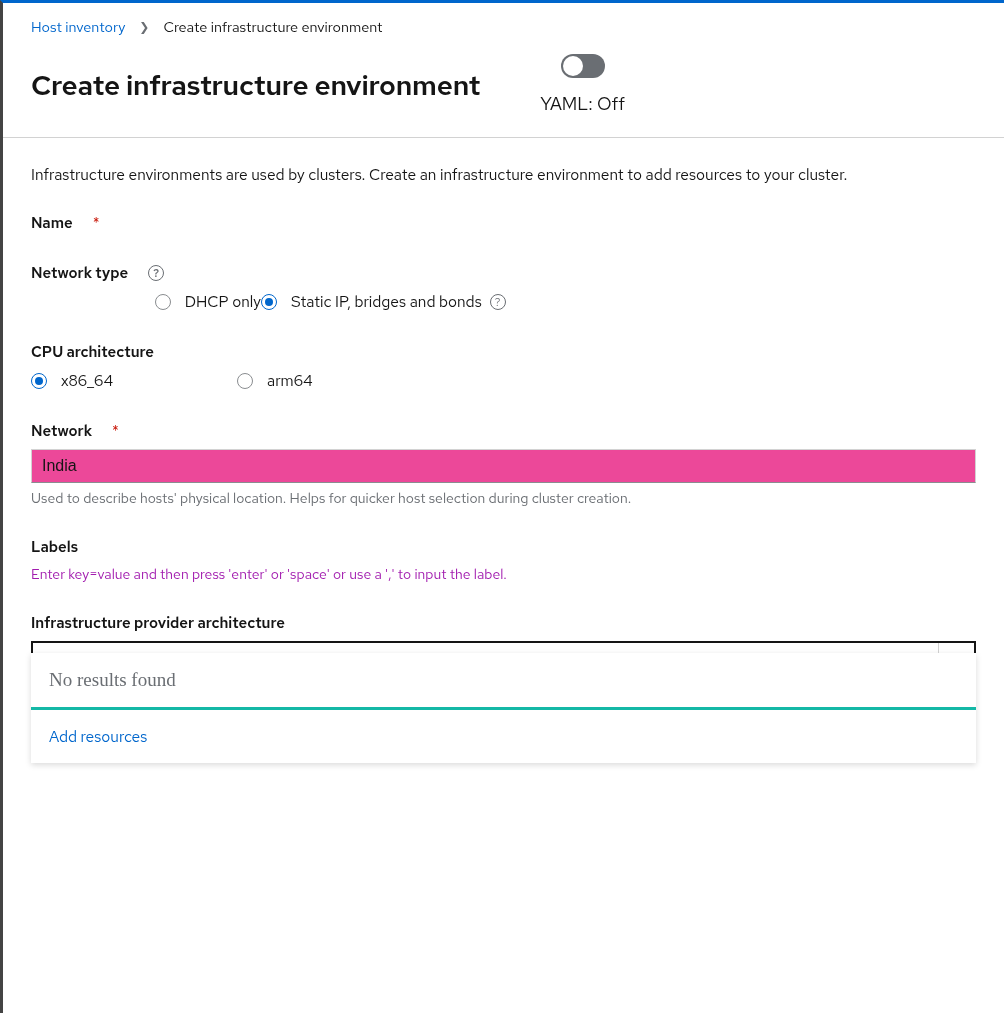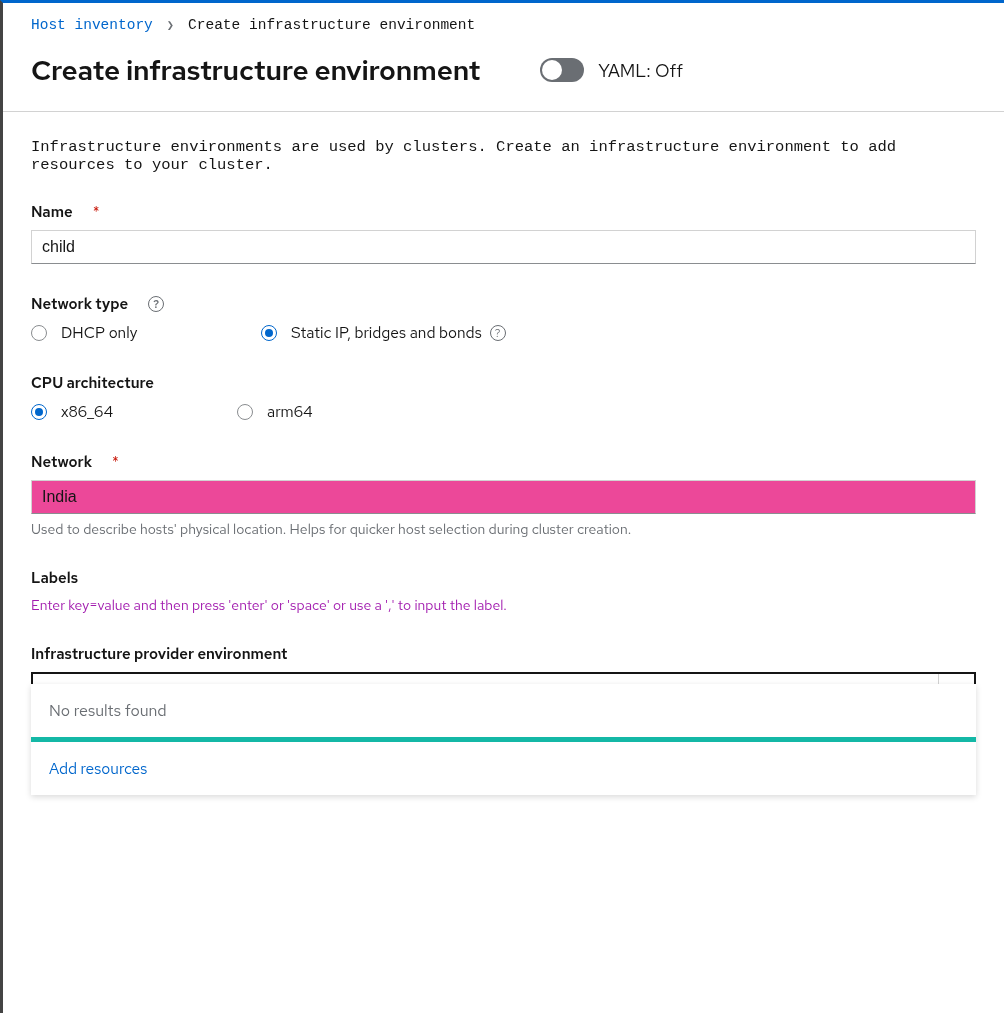--- a/index.html
+++ b/index.html
@@ -14,56 +14,55 @@
     border-left: 3px solid #444;
     border-top: 3px solid #0066cc;
   }
   .content { padding: 0; }
   .breadcrumb {
     display: flex;
     align-items: center;
     gap: 14px;
     padding: 14px 28px 4px 28px;
     font-size: 14.5px;
-    font-family: Liberation Mono, monospace;
   }
   .breadcrumb .link { color: #0066cc; cursor: pointer; }
   .breadcrumb .sep { color: #6a6e73; font-size: 12px; }
   .breadcrumb .current { color: #151515; }
   .header-row {
     display: flex;
     align-items: center;
     gap: 60px;
     padding: 14px 28px 22px 28px;
     border-bottom: 1px solid #d2d2d2;
   }
   .page-title {
     font-size: 28px;
     font-weight: 600;
     letter-spacing: -0.2px;
   }
-  .toggle-group { display: flex; align-items: center; gap: 14px; }
+  .toggle-group { display: flex; align-items: center; gap: 14px; flex-direction: column; }
   .switch {
     width: 44px; height: 24px;
     border-radius: 24px;
     background: #6a6e73;
     position: relative;
     cursor: pointer;
   }
   .switch::after {
     content: "";
     position: absolute;
     left: 2px; top: 2px;
     width: 20px; height: 20px;
     border-radius: 50%;
     background: #fff;
   }
   .yaml-label { font-size: 18px; color: #151515; }
   .form-area { padding: 26px 28px 0 28px; }
-  .intro { font-size: 15.5px; color: #151515; margin-bottom: 28px; font-family: Liberation Mono, monospace; }
+  .intro { font-size: 15.5px; color: #151515; margin-bottom: 28px; }
   .form-group { margin-bottom: 30px; }
   .label { font-weight: 600; font-size: 15px; margin-bottom: 8px; display: flex; align-items: center; gap: 20px; }
   .req { color: #c9190b; font-weight: 400; }
   .help-icon {
     display: inline-flex;
     width: 16px; height: 16px;
     border: 1px solid #6a6e73;
     border-radius: 50%;
     align-items: center; justify-content: center;
     font-size: 11px; color: #6a6e73;
@@ -91,21 +90,21 @@
     flex-shrink: 0;
   }
   .radio.checked { border-color: #0066cc; }
   .radio.checked::after {
     content: "";
     position: absolute; left: 3px; top: 3px;
     width: 8px; height: 8px;
     background: #0066cc;
     border-radius: 50%;
   }
-  .radio-item.network-1 { width: 230px; }
+  .radio-item.network-1 { width: 230px; justify-content: flex-end; }
   .radio-item.cpu-1 { width: 206px; }
   .combobox-wrap { position: relative; }
   .combobox {
     width: 100%;
     border: 2px solid #151515;
     background: #fff;
     display: flex;
     align-items: center;
   }
   .combobox input {
@@ -132,23 +131,24 @@
   }
   .dropdown {
     position: absolute;
     top: 40px; left: 0; right: 0;
     background: #fff;
     box-shadow: 0 2px 6px rgba(0,0,0,0.15);
     z-index: 10;
   }
   .dropdown-item {
     padding: 16px 18px;
-    font-size: 16px;
+    font-size: 19px;
     color: #6a6e73;
-    border-bottom: 5px solid #14b8a6;
+    border-bottom: 3px solid #14b8a6;
+    font-family: Liberation Serif, serif;
   }
   .dropdown-action {
     padding: 16px 18px;
     font-size: 15.5px;
     color: #0066cc;
     cursor: pointer;
   }
 </style>
 </head>
 <body>
@@ -171,21 +171,20 @@
 
   <div class="form-area">
 
     <p class="intro">Infrastructure environments are used by clusters. Create an infrastructure environment to add resources to your cluster.</p>
 
     <div class="form-group">
       <div class="label">
         <span>Name</span>
         <span class="req">*</span>
       </div>
-      <input class="text-input" type="text" value="child" style="">
     </div>
 
     <div class="form-group">
       <div class="label">
         <span>Network type</span>
         <span class="help-icon">?</span>
       </div>
       <div class="radio-row">
         <label class="radio-item network-1">
           <span class="radio"></span>
@@ -226,21 +225,21 @@
 
     <div class="form-group">
       <div class="label">
         <span>Labels</span>
       </div>
       <div class="helper" style="color:#a21caf;margin:0 0 6px 0;">Enter key=value and then press 'enter' or 'space' or use a ',' to input the label.</div>
     </div>
 
     <div class="form-group combobox-wrap">
       <div class="label">
-        <span>Infrastructure provider environment</span>
+        <span>Infrastructure provider architecture</span>
       </div>
       <div class="combobox">
         <input type="text" placeholder="Select a credential" style="">
         <div class="caret-btn">
           <span class="caret"></span>
         </div>
       </div>
       <div class="dropdown">
         <div class="dropdown-item">No results found</div>
         <div class="dropdown-action">Add resources</div>

